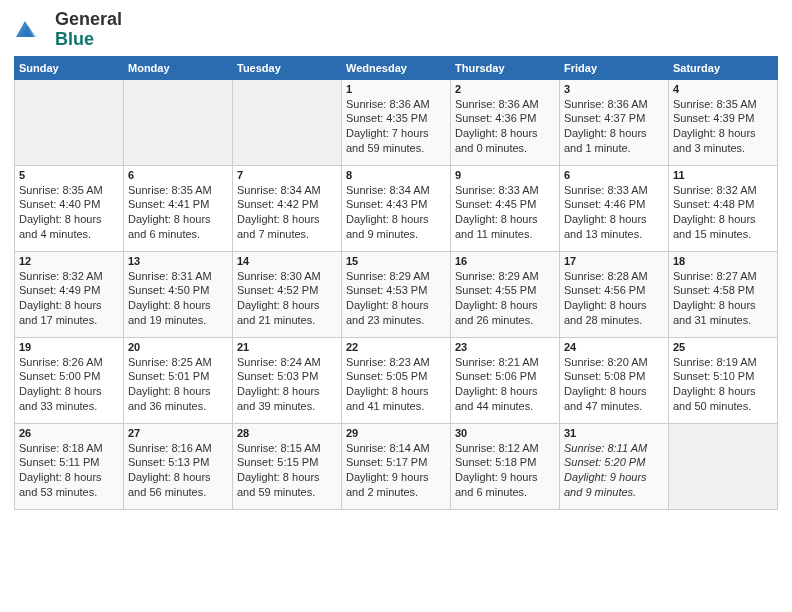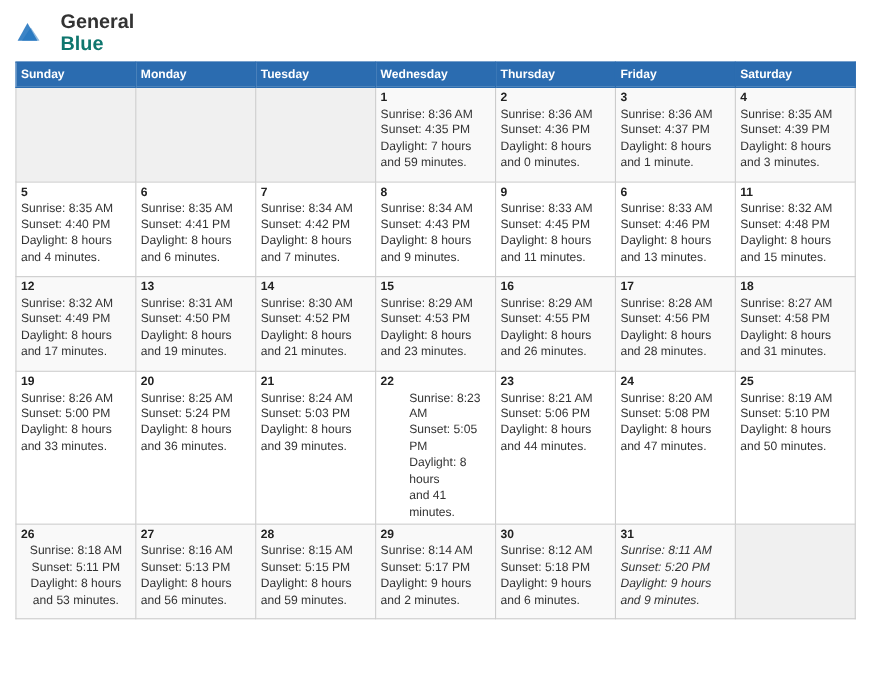--- a/index.html
+++ b/index.html
@@ -263,34 +263,34 @@
           <td>
             <div class="day-num">19</div>
             <div class="day-info" style="white-space: pre-line;">Sunrise: 8:26 AM
 Sunset: 5:00 PM
 Daylight: 8 hours
 and 33 minutes.</div>
           </td>
           <td>
             <div class="day-num">20</div>
             <div class="day-info" style="white-space: pre-line;">Sunrise: 8:25 AM
-Sunset: 5:24 PM
+Sunset: 5:01 PM
 Daylight: 8 hours
 and 36 minutes.</div>
           </td>
           <td>
             <div class="day-num">21</div>
             <div class="day-info" style="white-space: pre-line;">Sunrise: 8:24 AM
 Sunset: 5:03 PM
 Daylight: 8 hours
 and 39 minutes.</div>
           </td>
           <td>
             <div class="day-num">22</div>
-            <div class="day-info" style="white-space: pre-line; margin-left: 26px;">Sunrise: 8:23 AM
+            <div class="day-info" style="white-space: pre-line;">Sunrise: 8:23 AM
 Sunset: 5:05 PM
 Daylight: 8 hours
 and 41 minutes.</div>
           </td>
           <td>
             <div class="day-num">23</div>
             <div class="day-info" style="white-space: pre-line;">Sunrise: 8:21 AM
 Sunset: 5:06 PM
 Daylight: 8 hours
 and 44 minutes.</div>
@@ -306,21 +306,21 @@
             <div class="day-num">25</div>
             <div class="day-info" style="white-space: pre-line;">Sunrise: 8:19 AM
 Sunset: 5:10 PM
 Daylight: 8 hours
 and 50 minutes.</div>
           </td>
         </tr>
         <tr>
           <td>
             <div class="day-num">26</div>
-            <div class="day-info" style="white-space: pre-line; text-align: center;">Sunrise: 8:18 AM
+            <div class="day-info" style="white-space: pre-line;">Sunrise: 8:18 AM
 Sunset: 5:11 PM
 Daylight: 8 hours
 and 53 minutes.</div>
           </td>
           <td>
             <div class="day-num">27</div>
             <div class="day-info" style="white-space: pre-line;">Sunrise: 8:16 AM
 Sunset: 5:13 PM
 Daylight: 8 hours
 and 56 minutes.</div>

